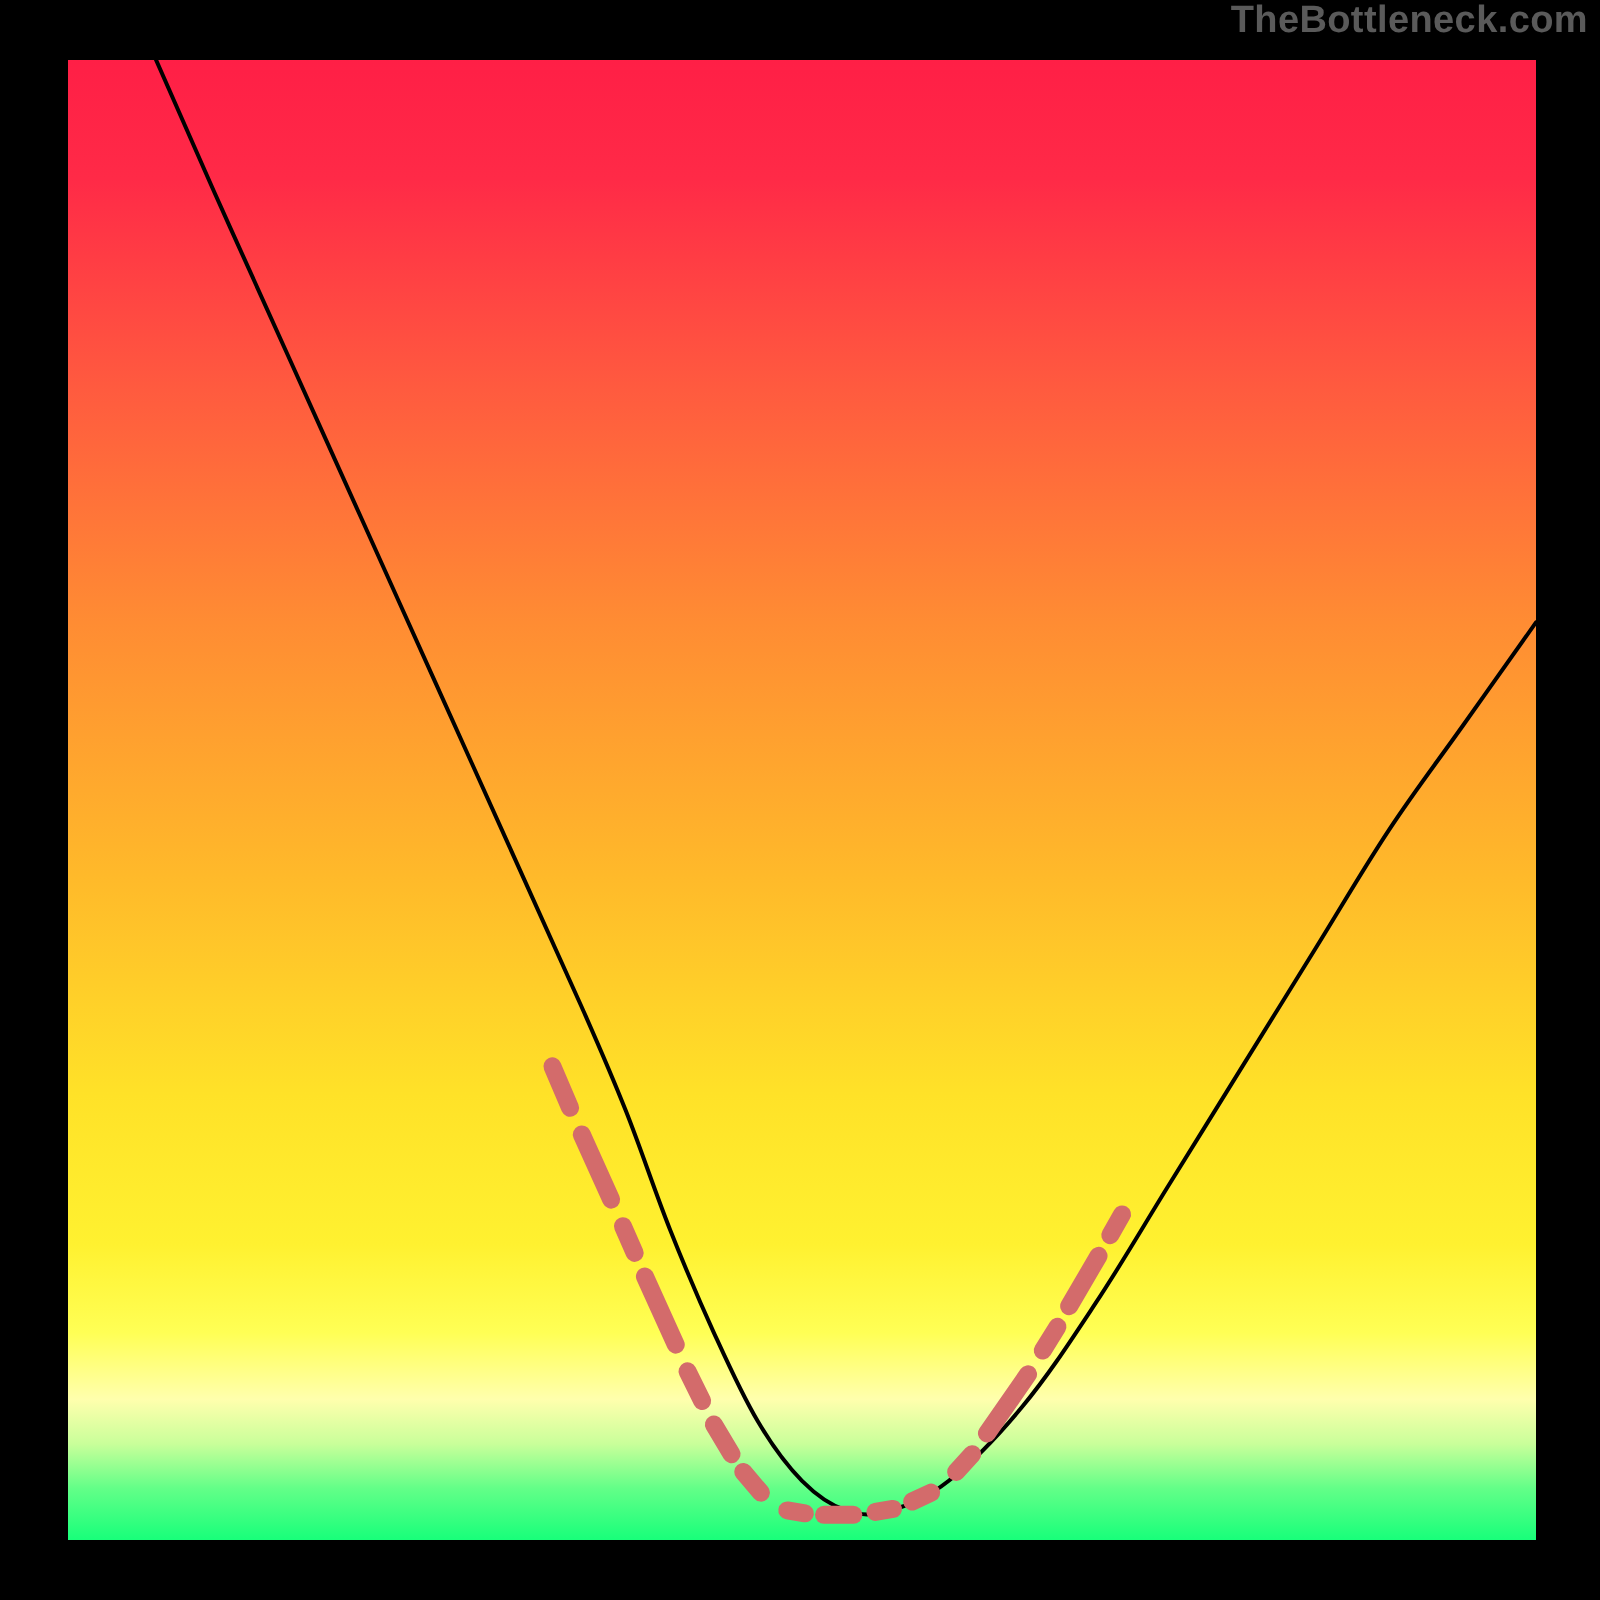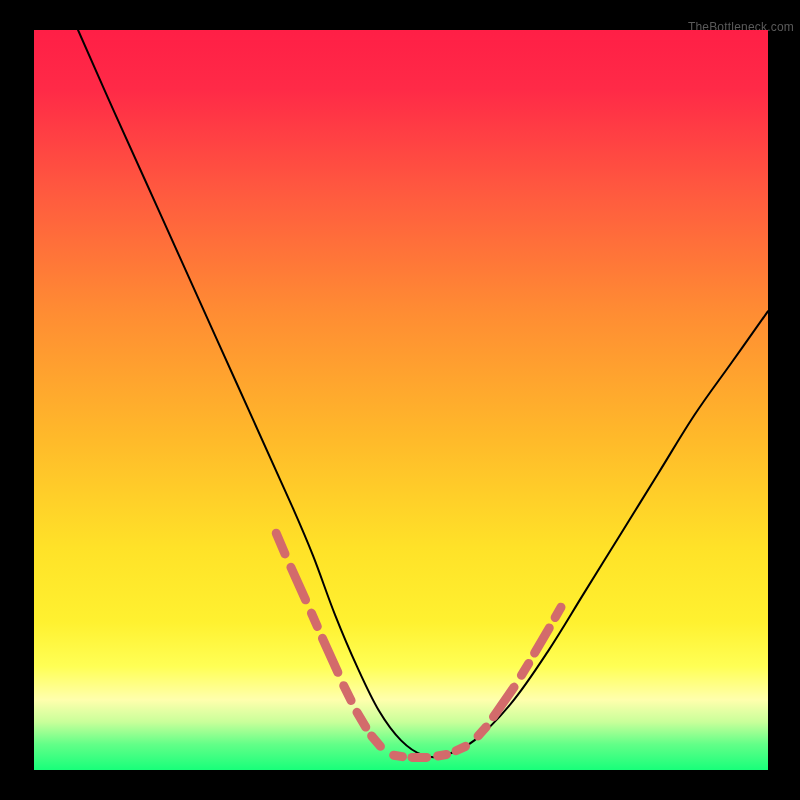--- a/index.html
+++ b/index.html
@@ -19,25 +19,25 @@
     height: 800px;
     box-sizing: border-box;
   }
   .plot-area {
     position: absolute;
     box-sizing: border-box;
   }
   .watermark {
     position: absolute;
     right: 6px;
-    top: 20px;
+    top: 0;
     color: #5a5a5a;
-    font-size: 12px;
+    font-size: 19px;
     letter-spacing: 0.2px;
-    font-weight: 400;
+    font-weight: 700;
   }
   svg { display: block; }
 </style>
 </head>
 <body>
 
 <div class="frame">
 
   <div class="watermark">TheBottleneck.com</div>
 

